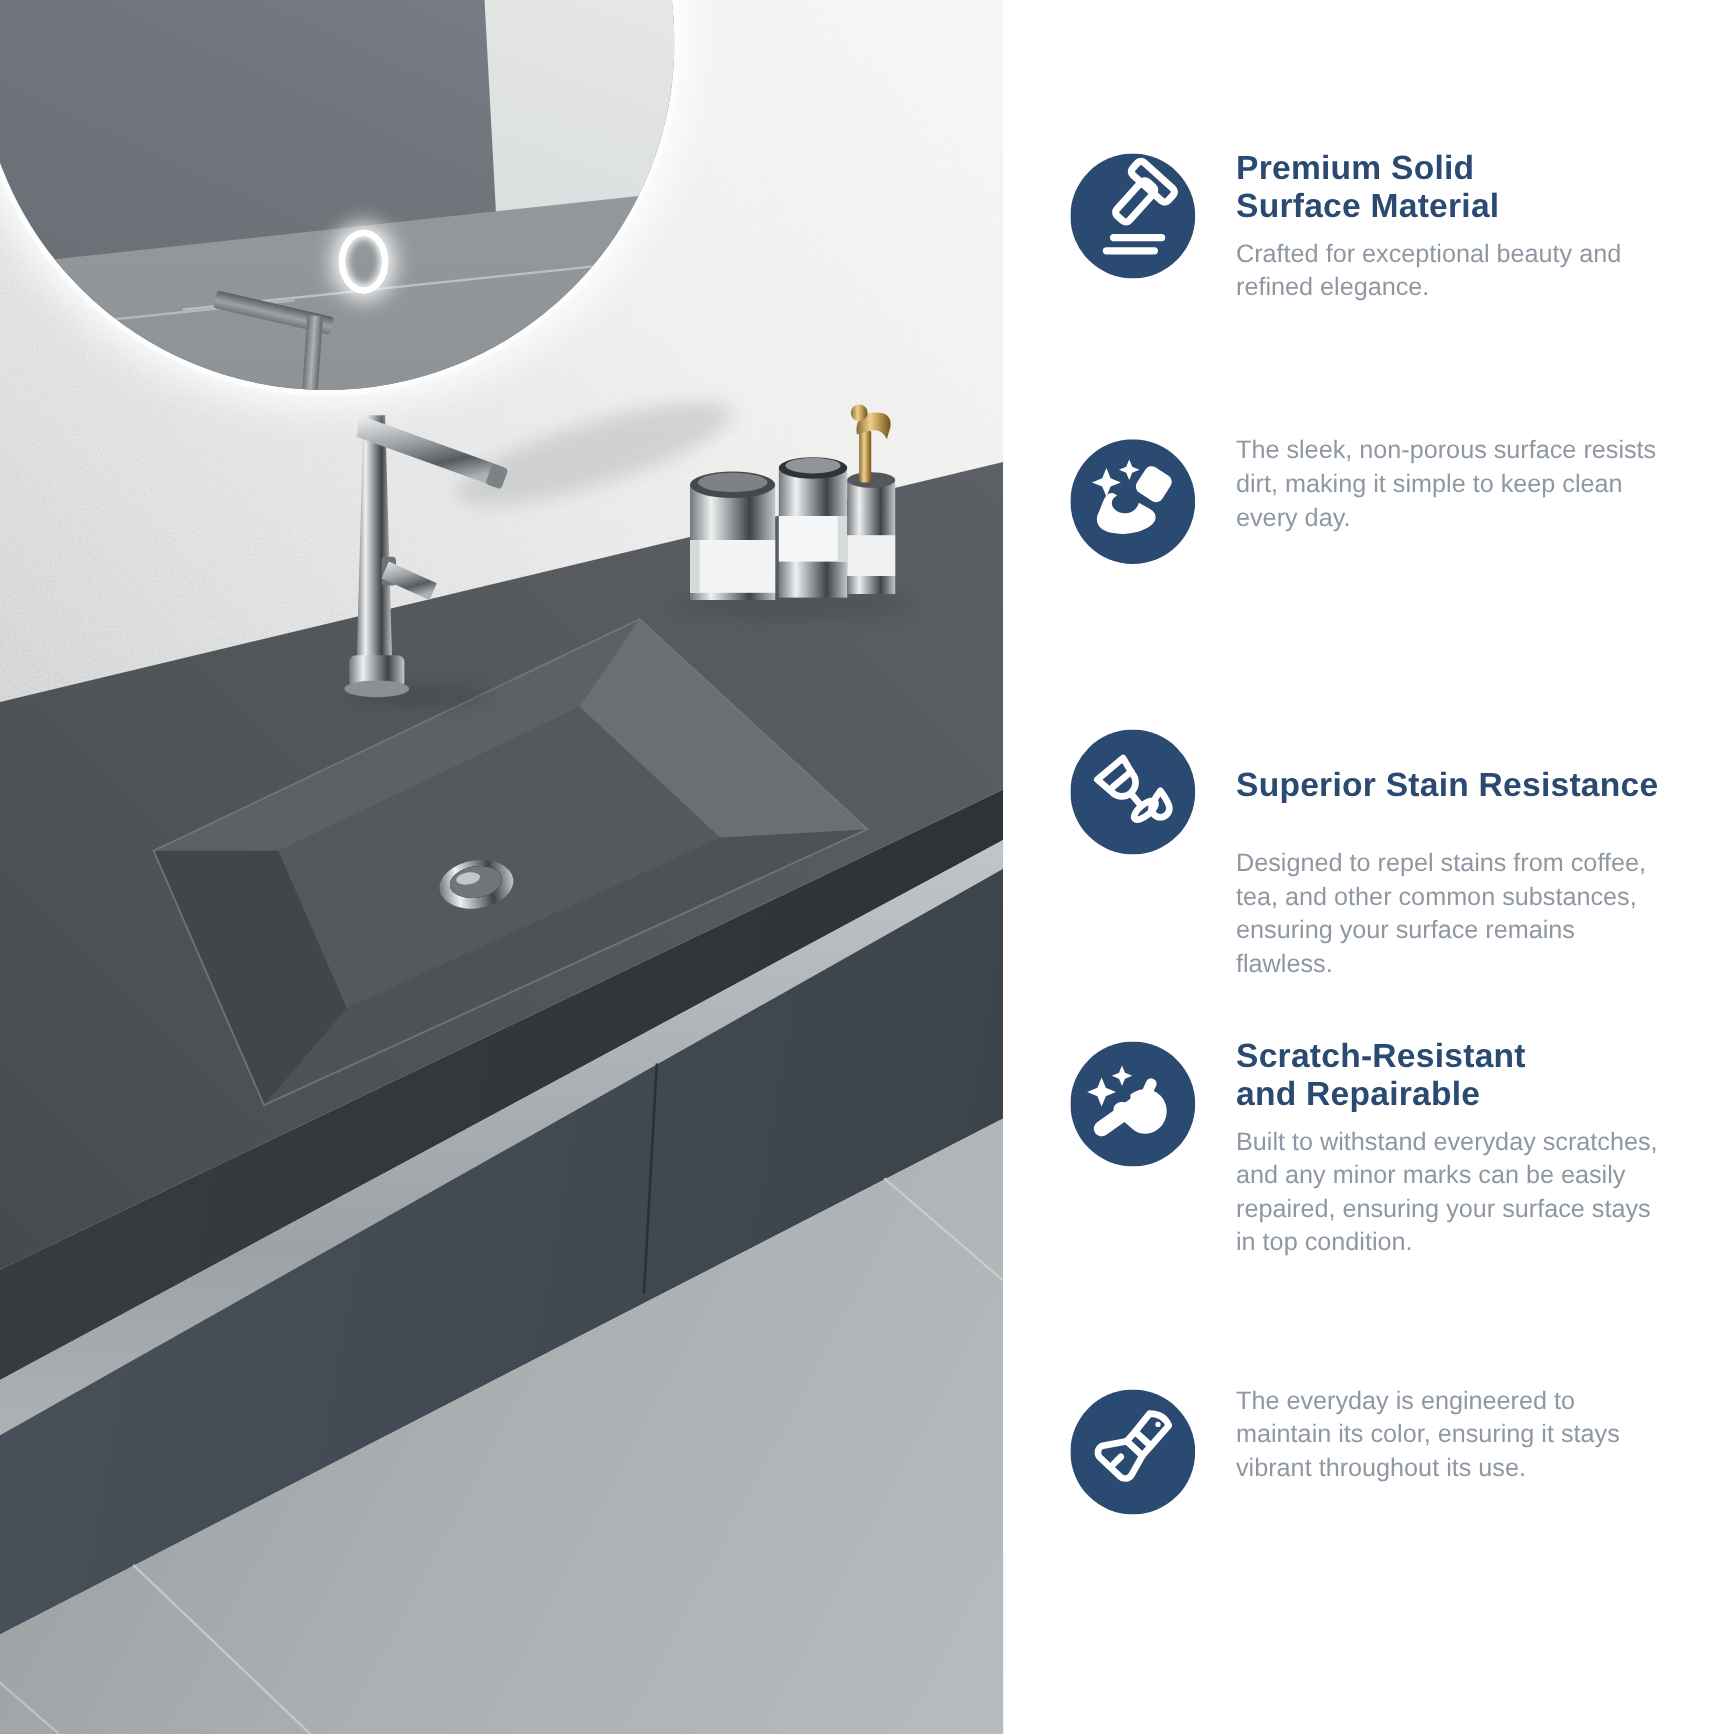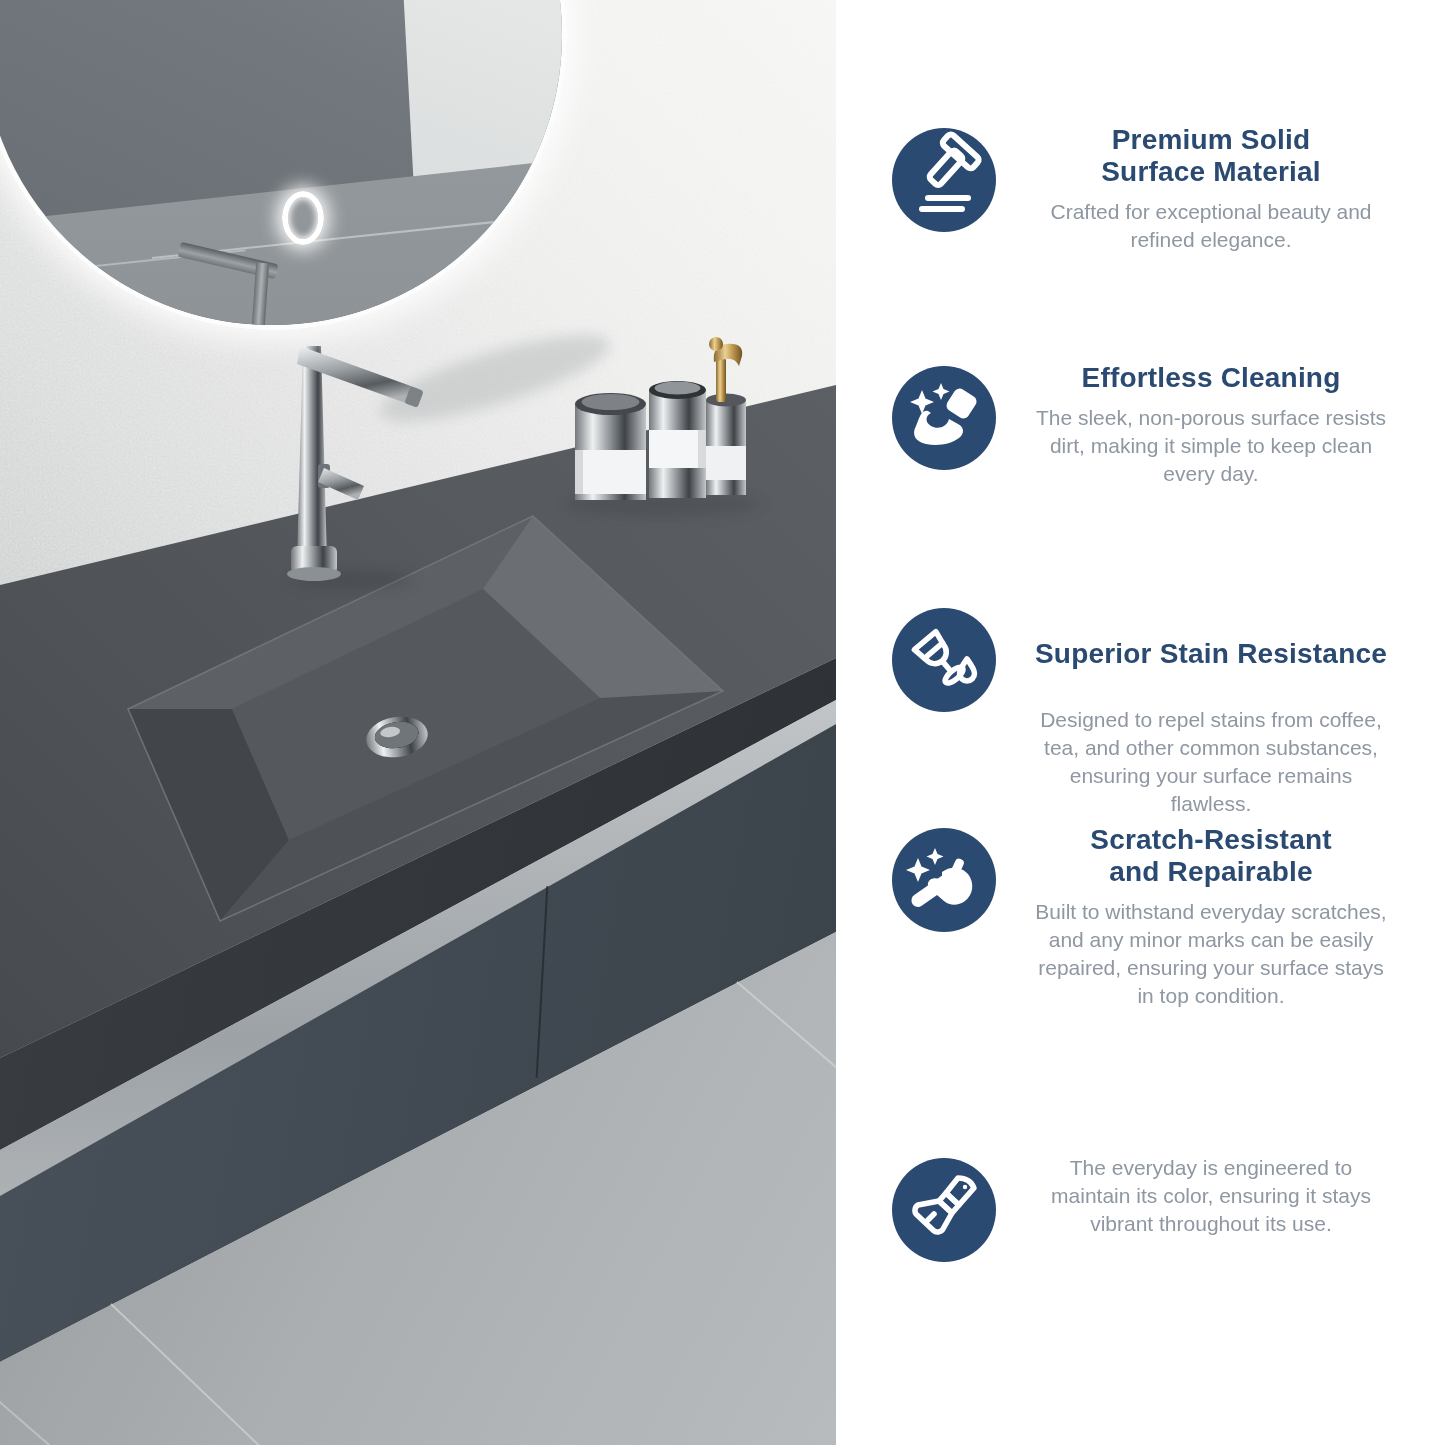--- a/index.html
+++ b/index.html
@@ -39,28 +39,28 @@
   .mseam1{left:170px;top:512px;width:410px;transform:rotate(-6deg);}
   .mseam2{left:0px;top:532px;width:265px;transform:rotate(-6deg);opacity:.8;}
   .led-ring{position:absolute;left:300px;top:446px;width:30px;height:42px;border-radius:50%;
       border:6px solid #ffffff;box-shadow:0 0 18px 5px rgba(255,255,255,.95), inset 0 0 6px 2px rgba(255,255,255,.9);}
   .refl-spout{position:absolute;left:196px;top:508px;width:100px;height:15px;border-radius:3px;
       background:linear-gradient(to bottom,#5a5f63,#9da2a5 55%,#70757a);transform:rotate(13deg);}
   .refl-col{position:absolute;left:272px;top:518px;width:13px;height:62px;
       background:linear-gradient(90deg,#6a6f73,#aeb2b5 50%,#63686c);transform:rotate(4deg);}
   .photo-svg{position:absolute;left:0;top:0;}
   
-  .panel{position:absolute;left:836px;top:0;width:609px;height:1291px;background:#ffffff;text-align:center;}
+  .panel{position:absolute;left:836px;top:0;width:609px;height:1291px;background:#ffffff;}
   .feature{position:absolute;left:56px;width:500px;}
   .icon-wrap{position:absolute;left:0;top:4px;width:104px;height:104px;border-radius:50%;}
   .texts{margin-left:138px;}
   .feature-title{font-size:28px;line-height:32px;font-weight:bold;letter-spacing:.2px;
       white-space:pre-line;margin:0 0 10px 0;}
   .feature-body{font-size:21px;line-height:28px;margin:0;max-width:372px;}
-  .f1{top:124px;} .f2{top:362px;} .f3{top:604px;} .f4{top:824px;} .f5{top:1154px;}
+  .f1{top:124px;} .f2{top:362px;} .f3{top:604px;} .f4{top:864px;} .f5{top:1154px;}
 </style>
 </head>
 <body>
 
 <div class="stage">
 
   <div class="photo">
     <div class="layer wall">
       <svg class="wall-tex-svg" width="836" height="1445">
         <defs>
@@ -216,21 +216,20 @@
           <g fill="#fff">
             <path d="M30 24 l3.5 8.5 8.5 3.5 -8.5 3.5 -3.5 8.5 -3.5 -8.5 -8.5 -3.5 8.5 -3.5 z"></path>
             <path d="M49 17 l2.5 6 6 2.5 -6 2.5 -2.5 6 -2.5 -6 -6 -2.5 6 -2.5 z"></path>
             <rect x="57" y="25" width="25" height="25" rx="6" transform="rotate(33 69.5 37.5)"></rect>
             <path d="M24 60 c-5 9 0 16 10 18 c12 2.5 25 0 33 -6 c6 -4.5 5 -11 -1 -14 l-9 -5
                      c-2 8 -11 11 -18 7 c-6 -3.5 -6 -10 0 -13 l-3 -2 c-7 -2 -9 8 -12 15 z"></path>
           </g>
         </svg>
       </div>
       <div class="texts">
-        <h3 class="feature-title accent-text" style="color: rgb(43, 74, 114);">Effortless Cleaning</h3>
         <p class="feature-body gray-text" style="color: rgb(142, 151, 162);">The sleek, non-porous surface resists dirt, making it simple to keep clean every day.</p>
       </div>
     </div>
 
     <div class="feature f3">
       <div class="icon-wrap">
         <svg viewBox="0 0 104 104" width="104" height="104">
           <circle cx="52" cy="52" r="52" class="accent-fill" fill="#2b4a72"></circle>
           <g fill="none" stroke="#fff" stroke-width="5.5" stroke-linecap="round" stroke-linejoin="round">
             <g transform="rotate(-40 46 48)">

